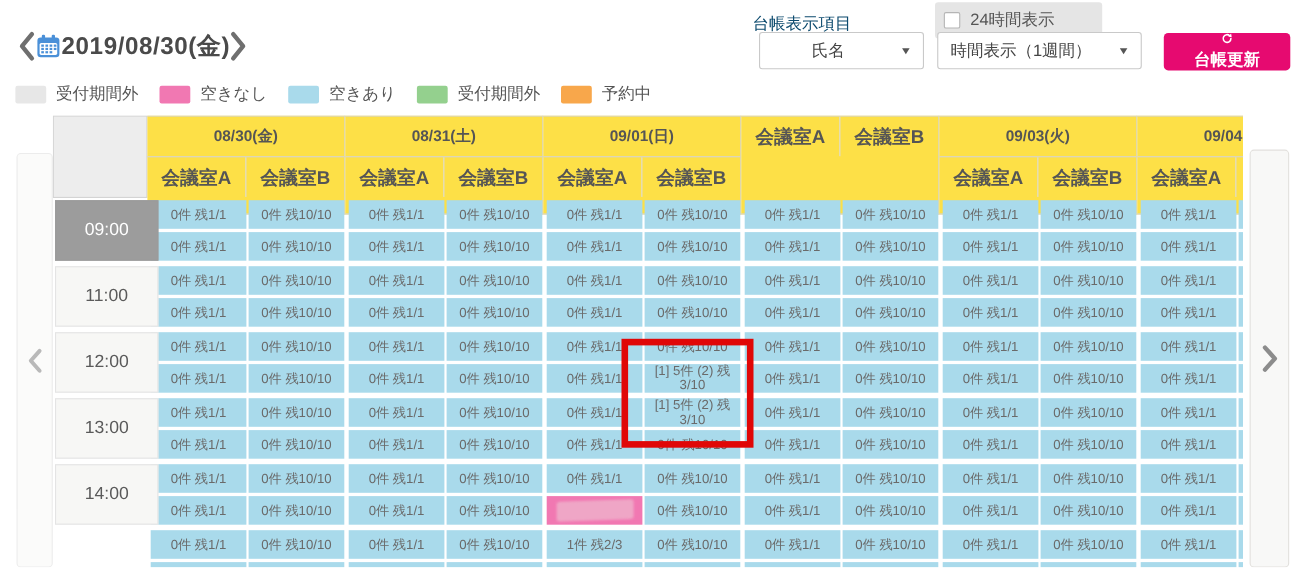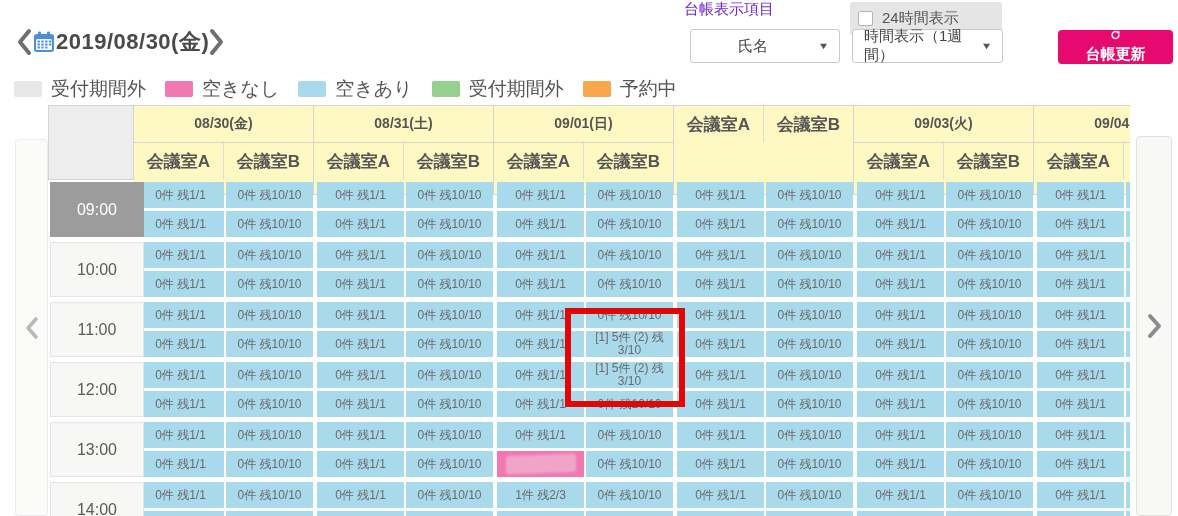--- a/index.html
+++ b/index.html
@@ -8,56 +8,56 @@
     position:relative; width:1178px; height:516px; overflow:hidden;
     background:#fff; color:#555;
     font-family:"Liberation Sans","DejaVu Sans",sans-serif;
   }
   
   .datenav { position:absolute; left:16px; top:27px; display:flex; align-items:center; }
   .navbtn { display:flex; align-items:center; cursor:pointer; }
   .dtext { font-size:22px; font-weight:bold; color:#4a4a4a; letter-spacing:.5px; }
   .cal { display:flex; cursor:pointer; }
 
-  .ctl-label { position:absolute; left:684px; top:0; font-size:15px; color:#6d28d9; }
+  .ctl-label { position:absolute; left:684px; top:12px; font-size:15px; color:#0c4a6e; }
   .chkwrap { position:absolute; left:850px; top:2px; width:152px; height:33px; background:#e5e5e5;
              border-radius:3px; display:flex; align-items:center; gap:9px; padding-left:8px;
              font-size:15px; color:#555; cursor:pointer; }
   .chk { width:15px; height:15px; background:#fff; border:1px solid #b5b5b5; border-radius:2px; flex:none; }
 
   .sel { position:absolute; top:29px; height:34px; background:#fff; border:1px solid #c9c9c9; border-radius:3px;
          display:flex; align-items:center; justify-content:space-between; padding:0 11px;
          font-size:15px; color:#444; cursor:pointer; }
   #sel-item { left:690px; width:150px;padding-left:47px; }
-  #sel-time { left:852px; width:151px; }
+  #sel-time { left:852px; width:186px; }
   .caret { font-size:9px; color:#555; transform:scaleX(1.3); }
 
   .update-btn { position:absolute; left:1058px; top:30px; width:115px; height:34px;
         background:#e60a70; border:none; border-radius:4px; color:#fff; font-weight:bold; font-size:15px;
         display:flex; align-items:center; justify-content:center; gap:5px; cursor:pointer;
         font-family:inherit;flex-direction:column; }
 
   
   .legend { position:absolute; left:14px; top:76px; display:flex; gap:19px; align-items:center; }
-  .legend-item { display:flex; align-items:center; gap:9px; font-size:19px; color:#555; }
+  .legend-item { display:flex; align-items:center; gap:9px; font-size:15px; color:#555; }
   .swatch { width:28px; height:16px; border-radius:2px; flex:none; }
 
   
   .left-strip { position:absolute; left:15px; top:139px; width:33px; height:377px;
         background:#fbfbfa; border:1px solid #ececec; border-radius:4px;
         display:flex; align-items:center; justify-content:center; cursor:pointer; }
   .right-strip { position:absolute; left:1136px; top:136px; width:36px; height:380px;
         background:#f8f8f7; border:1px solid #e2e0dd; border-radius:4px;
         display:flex; align-items:center; justify-content:center; cursor:pointer; z-index:4; }
 
   
   .table-clip { position:absolute; left:48px; top:105px; width:1082px; height:411px; overflow:hidden; }
   .thead { display:flex; position:absolute; top:0; left:0; }
   .corner { width:86px; height:75px; background:#ededed; border:1px solid #d4d4d4; flex:none; }
-  .dgroup { width:180px; height:90px; background:#fef9c3; border:1px solid #d4d4d4; border-left:none; flex:none;text-align:right; }
+  .dgroup { width:180px; height:90px; background:#fde047; border:1px solid #d4d4d4; border-left:none; flex:none;text-align:right; }
   .dname { height:37px; display:flex; align-items:center; justify-content:center;
            font-size:14px; font-weight:bold; color:#555; border-bottom:1px solid #d4d4d4; }
   .rooms { display:flex; height:36px; }
   .room { flex:1; display:flex; align-items:center; justify-content:center;
           font-size:17px; font-weight:bold; color:#555; }
   .room + .room { border-left:1px solid #dcdcdc; }
 
   .tbody { position:absolute; top:77px; left:0; }
   .timecol { position:absolute; left:2px; top:0; width:82px; }
   .timecell { width:94px; height:55px; margin-bottom:5px; background:#f7f7f5; border:1px solid #e4e4e4;
@@ -217,21 +217,20 @@
           <div class="dname">09/04(水)</div>
           <div class="rooms">
             <div class="room">会議室A</div>
             <div class="room">会議室B</div>
           </div>
         </div>
       </div>
     <div class="tbody">
       <div class="timecol">
           <div class="timecell current">09:00</div>
-          <div class="timecell">10:00</div>
           <div class="timecell">11:00</div>
           <div class="timecell">12:00</div>
           <div class="timecell">13:00</div>
           <div class="timecell">14:00</div>
         </div>
       <div class="rows">
           <div class="srow">
             <div class="cell">
               <span>0件 残1/1</span>
             </div>

